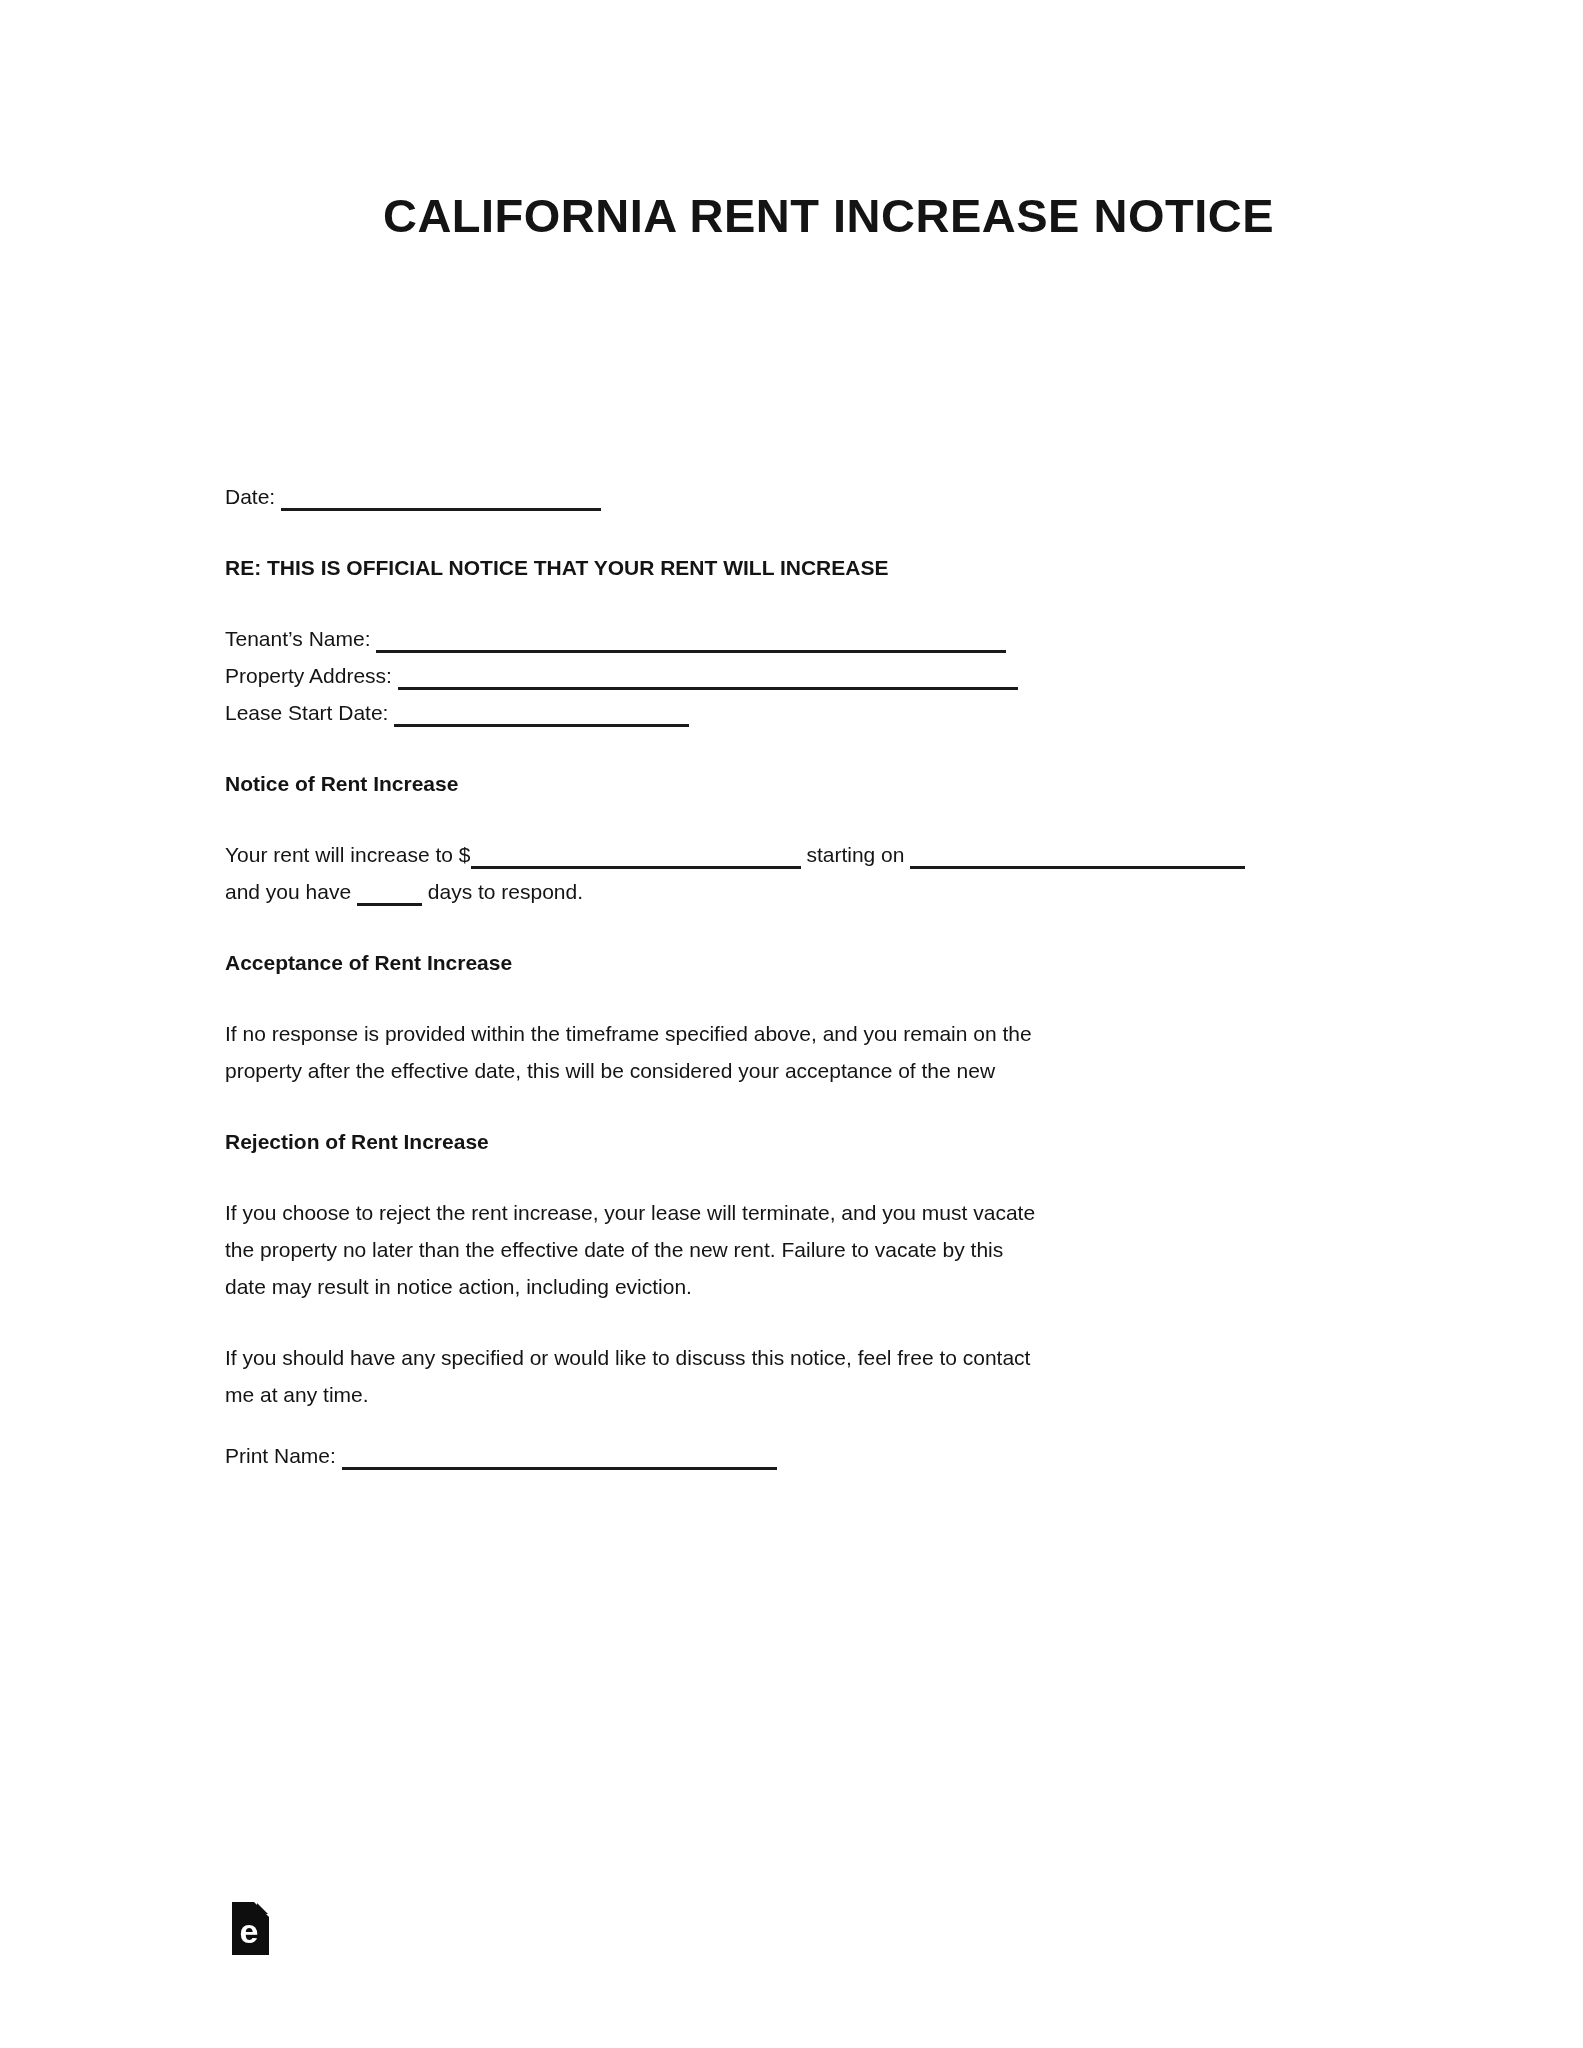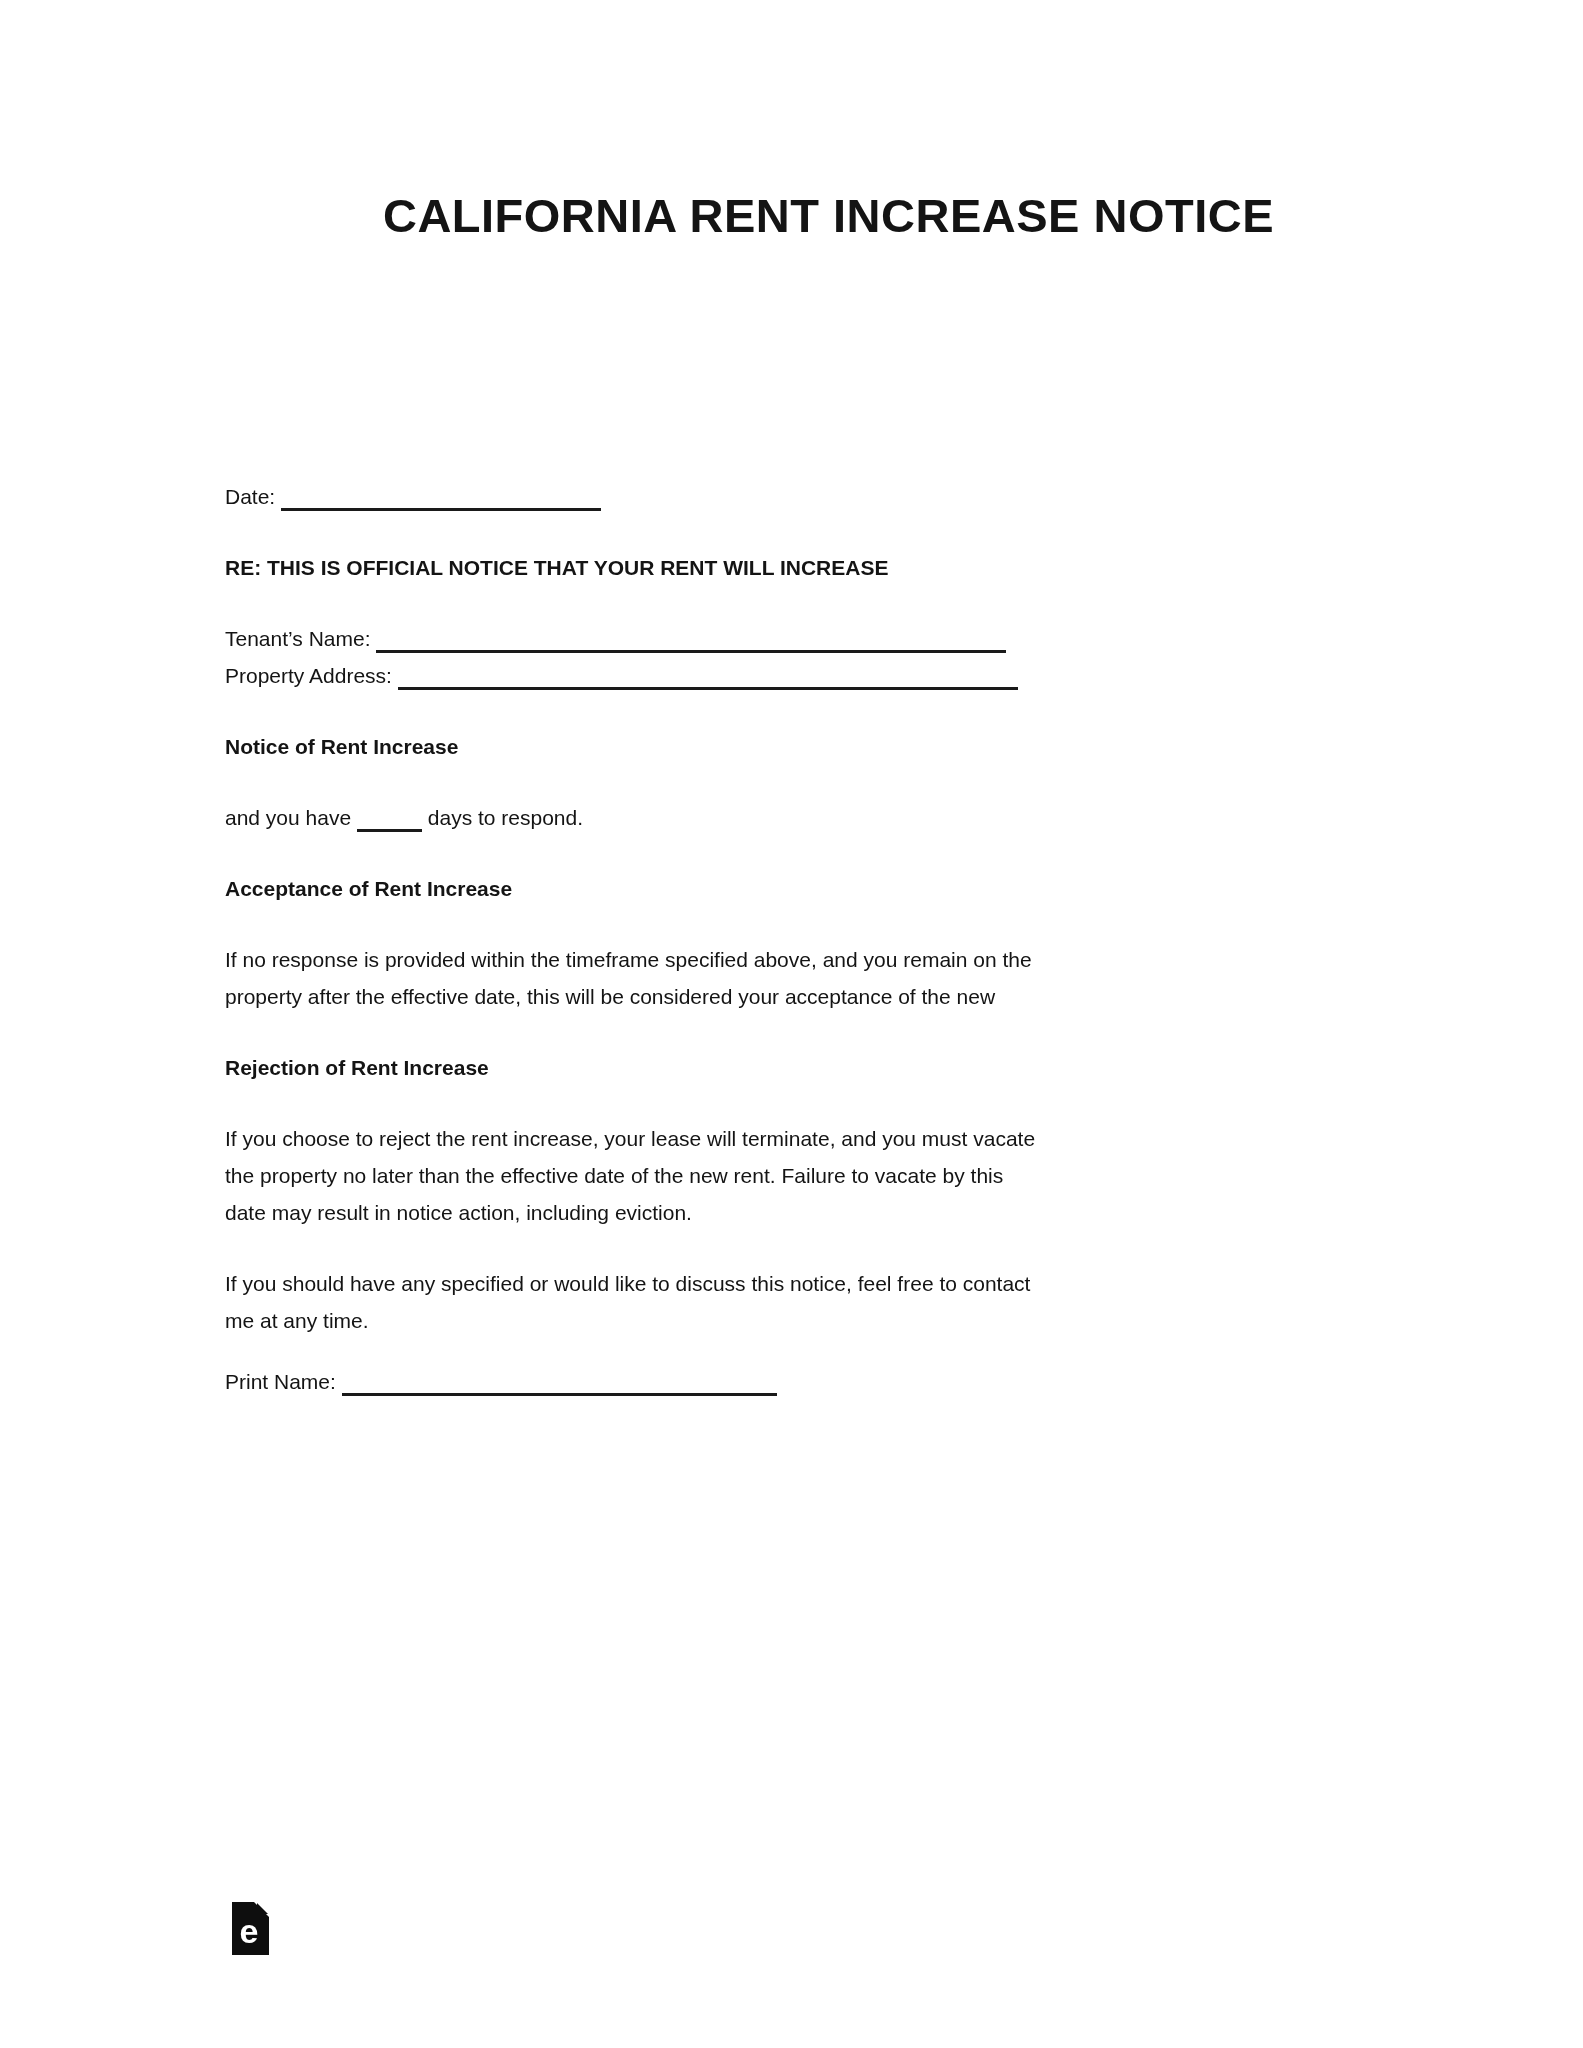--- a/index.html
+++ b/index.html
@@ -102,25 +102,33 @@
 
     <div class="para">
       <div class="row">
         <span>Tenant’s Name:</span>
         <span class="bl w630"></span>
       </div>
       <div class="row">
         <span>Property Address:</span>
         <span class="bl w620"></span>
       </div>
+      <div class="row">
+        <span>Lease Start Date:</span>
+        <span class="bl w295"></span>
+      </div>
     </div>
 
     <div class="row para bold">Notice of Rent Increase</div>
 
     <div class="para">
+      <div class="row"><span>Your rent will increase to $</span><span class="bl w330"></span>
+        <span>starting on</span>
+        <span class="bl w335"></span>
+      </div>
       <div class="row">
         <span>and you have</span>
         <span class="bl w65"></span>
         <span>days to respond.</span>
       </div>
     </div>
 
     <div class="row para bold">Acceptance of Rent Increase</div>
     <div class="para">
       <div class="row">If no response is provided within the timeframe specified above, and you remain on the</div>

